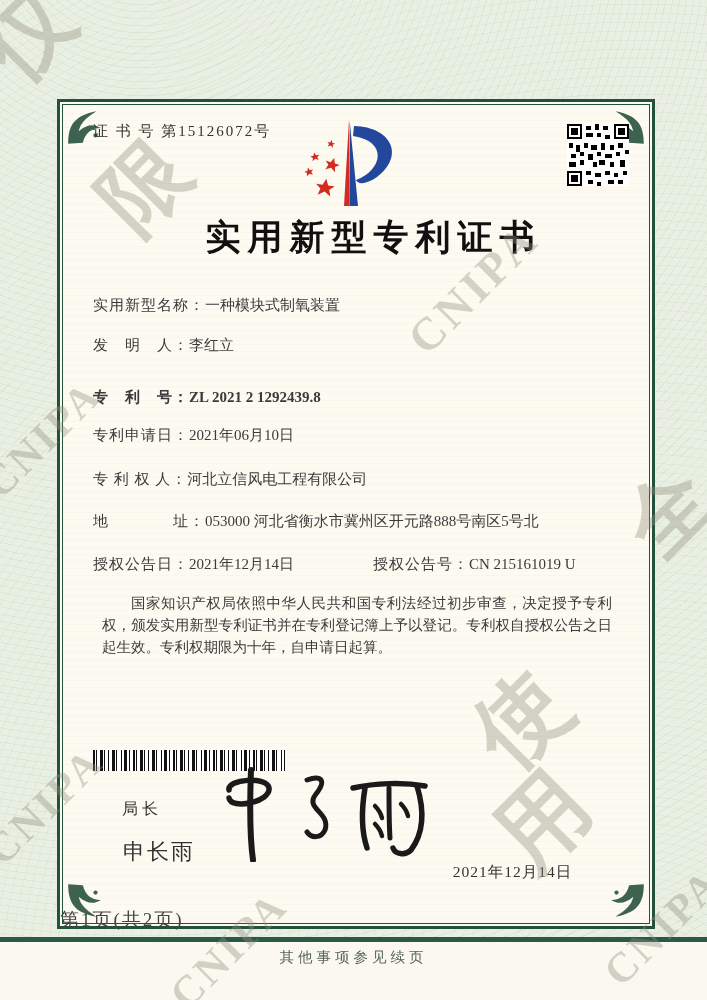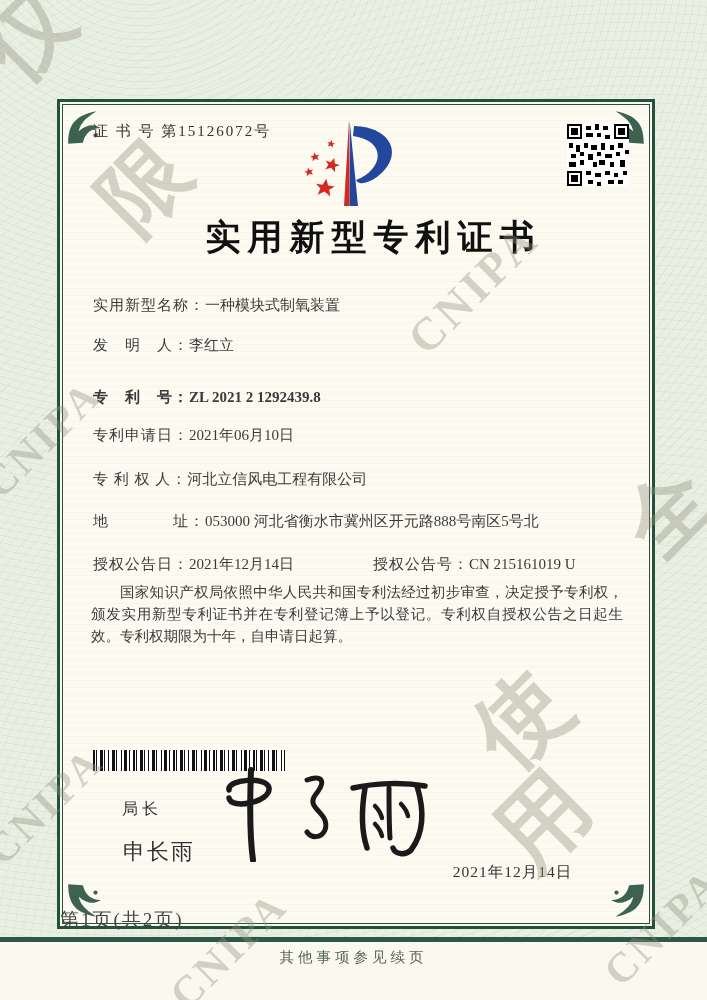--- a/index.html
+++ b/index.html
@@ -33,21 +33,21 @@
          font-size:35px;font-weight:bold;color:#101010;letter-spacing:7px;text-indent:7px;padding-left:14px;}
   
   .fields{position:absolute;left:33px;top:194px;width:536px;font-size:15px;color:#3a3a3a;}
   .row{position:absolute;left:0;white-space:nowrap;}
   .r1{top:0;} .r2{top:40px;} .r3{top:92px;font-weight:bold;} .r4{top:130px;} .r5{top:174px;} .r6{top:216px;}
   .r7{top:259px;} .grant-no{position:absolute;left:280px;top:259px;white-space:nowrap;}
   .lab{letter-spacing:1px;}
   
   .body-text{position:absolute;left:30px;top:478px;width:534px;font-size:14.5px;
              line-height:22px;text-align:justify;color:#3a3a3a;}
-  .body-text p{margin:1px;text-indent:2em;}
+  .body-text p{margin:12px;text-indent:2em;}
   
   .barcode{position:absolute;left:33px;top:648px;width:192px;height:21px;
            background:repeating-linear-gradient(90deg,#111 0 2px,#fff 2px 3px,#111 3px 4px,#fff 4px 7px,
              #111 7px 10px,#fff 10px 11px,#111 11px 12px,#fff 12px 15px,#111 15px 16px,#fff 16px 19px,
              #111 19px 22px,#fff 22px 23px,#111 23px 24px,#fff 24px 28px,#111 28px 29px,#fff 29px 31px,
              #111 31px 34px,#fff 34px 36px,#111 36px 37px,#fff 37px 40px);}
   
   .commissioner-title{position:absolute;left:62px;top:697px;font-size:16px;letter-spacing:4px;color:#333;}
   .commissioner-name{position:absolute;left:63px;top:735px;font-size:22px;letter-spacing:2px;color:#333;}
   .signature{position:absolute;left:143px;top:660px;width:240px;height:105px;}

